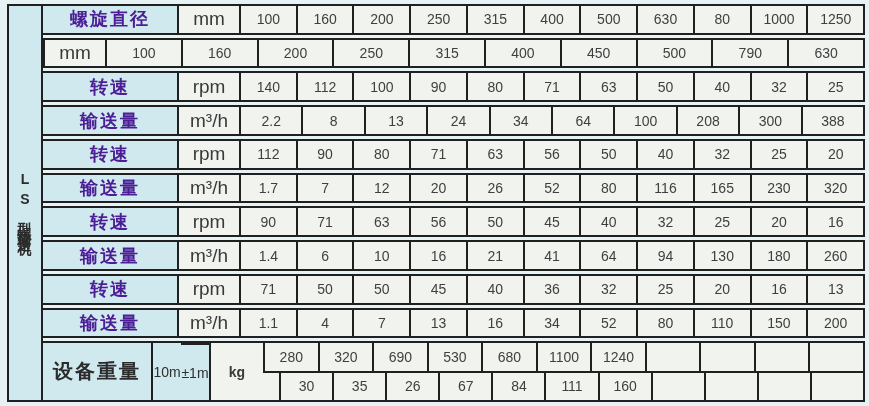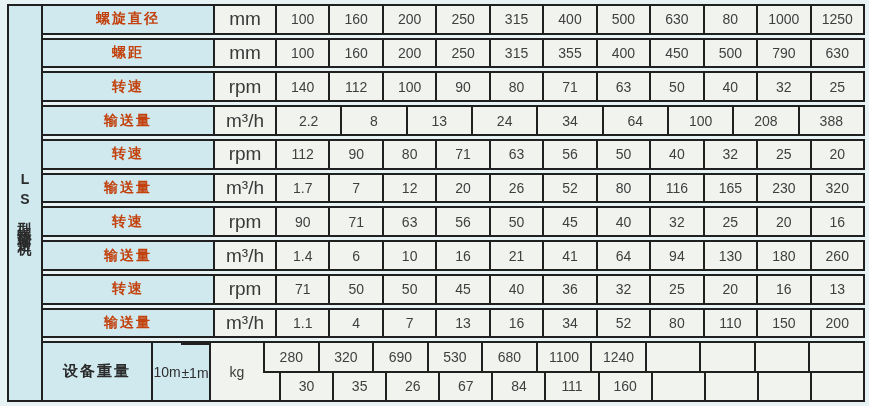--- a/index.html
+++ b/index.html
@@ -39,24 +39,24 @@
   .row{
     flex:1;
     display:flex;
     border:2px solid #202020;
     background:#f1f3ef;
     margin-bottom:3px;
     box-sizing:border-box;
     align-items:stretch;
   }
   .label-cell{
-    width:170px;
+    width:134px;
     background:#cfe9ef;
     display:flex;align-items:center;justify-content:center;
-    font-size:14px;font-weight:bold;color:#c2410c;
+    font-size:18px;font-weight:bold;color:#4c1d95;
     letter-spacing:2px;
     box-sizing:border-box;
   }
   .unit-cell{
     width:62px;
     border-left:2px solid #202020;
     display:flex;align-items:center;justify-content:center;
     font-size:19px;color:#3a3a3a;
     box-sizing:border-box;
   }
@@ -73,41 +73,42 @@
     display:flex;
     border:2px solid #202020;
     background:#f1f3ef;
     box-sizing:border-box;
     margin-bottom:0;
   }
   .weight-label{
     width:108px;
     background:#cfe9ef;
     display:flex;align-items:center;justify-content:center;
-    font-size:15px;font-weight:bold;color:#2b2b2b;letter-spacing:2px;
+    font-size:20px;font-weight:bold;color:#2b2b2b;letter-spacing:2px;
     box-sizing:border-box;
   }
   .weight-sub{
     width:58px;
     border-left:2px solid #202020;
     display:flex;flex-direction:row;
     background:#cfe9ef;
     box-sizing:border-box;
   }
   .weight-sub .sub-cell{
     flex:1;display:flex;align-items:center;justify-content:center;
     font-size:14px;color:#2f2f2f;
   }
   .weight-sub .sub-cell + .sub-cell{border-top:2px solid #202020;}
   .weight-unit{
     width:54px;
     border-left:2px solid #202020;
     display:flex;align-items:center;justify-content:center;
     font-size:14px;color:#3a3a3a;
     box-sizing:border-box;
+    font-weight:bold;
   }
   .weight-data{
     flex:1;display:flex;flex-direction:column;
   }
   .weight-data .wrow{
     flex:1;display:flex;align-items:stretch;
   }
   .weight-data .wrow + .wrow{border-top:2px solid #202020;padding-left:16px;}
 </style>
 </head>
@@ -129,28 +130,26 @@
         <div class="data-cell">250</div>
         <div class="data-cell">315</div>
         <div class="data-cell">400</div>
         <div class="data-cell">500</div>
         <div class="data-cell">630</div>
         <div class="data-cell">80</div>
         <div class="data-cell">1000</div>
         <div class="data-cell">1250</div>
       </div>
       <div class="row">
-        <div class="label-cell">螺距</div>
         <div class="unit-cell">mm</div>
         <div class="data-cell">100</div>
         <div class="data-cell">160</div>
         <div class="data-cell">200</div>
         <div class="data-cell">250</div>
         <div class="data-cell">315</div>
-        <div class="data-cell">355</div>
         <div class="data-cell">400</div>
         <div class="data-cell">450</div>
         <div class="data-cell">500</div>
         <div class="data-cell">790</div>
         <div class="data-cell">630</div>
       </div>
       <div class="row">
         <div class="label-cell">转速</div>
         <div class="unit-cell">rpm</div>
         <div class="data-cell">140</div>
@@ -169,20 +168,21 @@
         <div class="label-cell">输送量</div>
         <div class="unit-cell">m³/h</div>
         <div class="data-cell">2.2</div>
         <div class="data-cell">8</div>
         <div class="data-cell">13</div>
         <div class="data-cell">24</div>
         <div class="data-cell">34</div>
         <div class="data-cell">64</div>
         <div class="data-cell">100</div>
         <div class="data-cell">208</div>
+        <div class="data-cell">300</div>
         <div class="data-cell">388</div>
       </div>
       <div class="row">
         <div class="label-cell">转速</div>
         <div class="unit-cell">rpm</div>
         <div class="data-cell">112</div>
         <div class="data-cell">90</div>
         <div class="data-cell">80</div>
         <div class="data-cell">71</div>
         <div class="data-cell">63</div>

